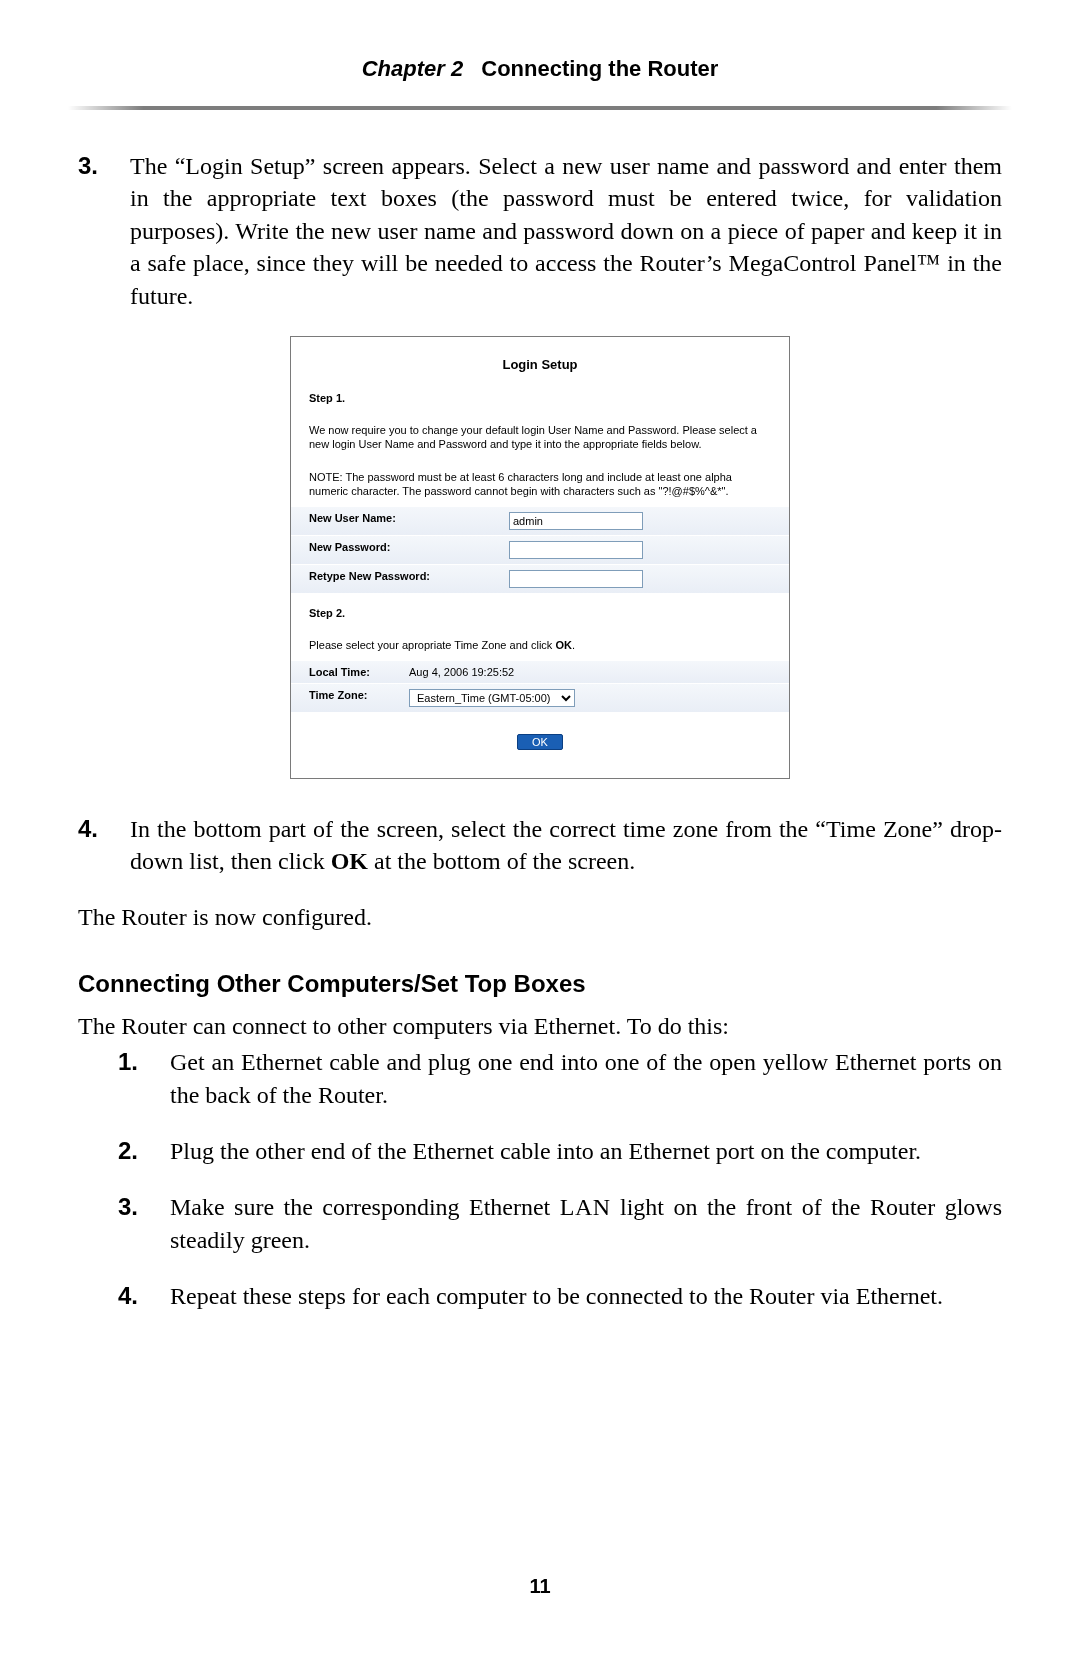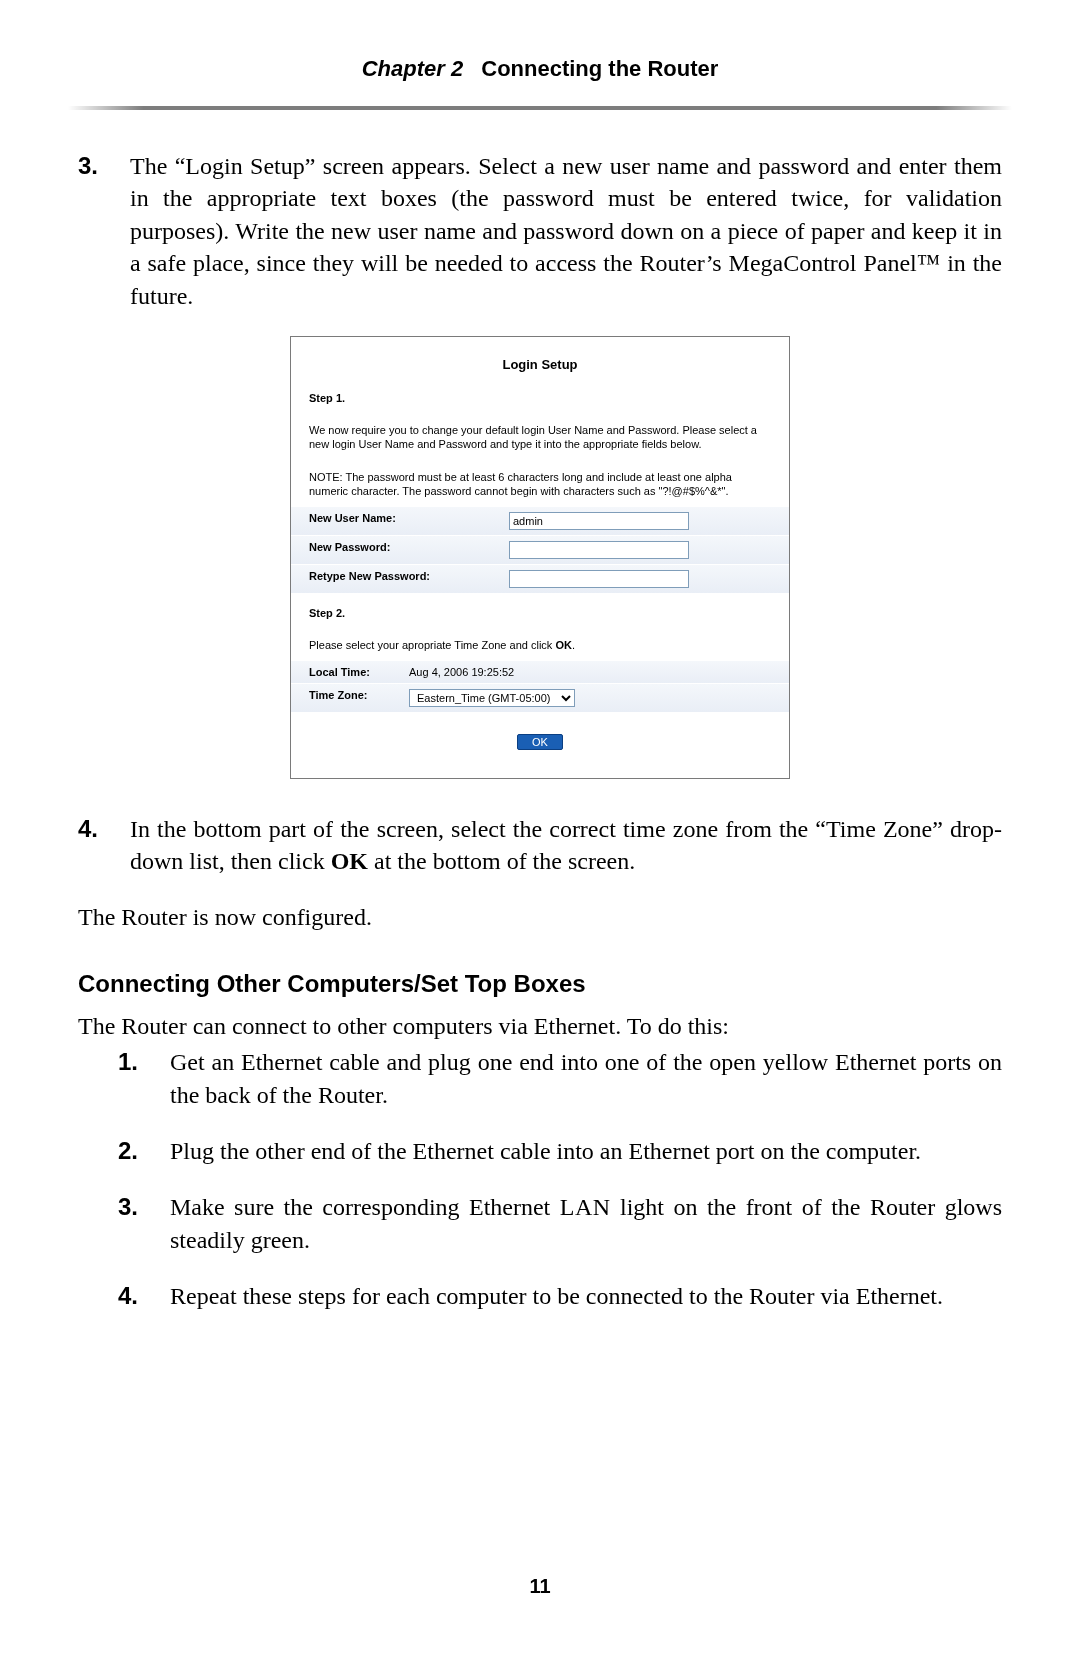--- a/index.html
+++ b/index.html
@@ -68,21 +68,21 @@
   .panel .row {
     display: flex; padding: 5px 0;
   }
   .panel .row.band { background: linear-gradient(#f4f7fb, #e9eef6); margin: 1px -18px; padding: 5px 18px; }
   .panel label { flex: 0 0 200px; font-weight: bold; font-size: 11px; }
   .panel input[type=text], .panel select {
     height: 18px; border: 1px solid #7f9db9; font-size: 11px;
     font-family: Tahoma, Verdana, Arial, sans-serif; padding: 0 3px;
     background: #fff;
   }
-  .panel input[type=text] { width: 180px; }
+  .panel input[type=text] { width: 134px; }
   .panel .row .value { font-size: 11px; }
   .panel .tight label { flex: 0 0 100px; }
   .panel select { width: 166px; }
   .panel .okwrap { text-align: center; margin-top: 22px; }
   .panel .ok-btn {
     display:inline-block; background:#1a5fb4; color:#fff; border:1px solid #0b3f82;
     font-size:11px; padding: 1px 14px; border-radius:2px; font-family: Tahoma, Arial, sans-serif;
   }
   .bold-inline { font-weight: bold; }
   .small-caps { font-variant: small-caps; letter-spacing: .5px; }

